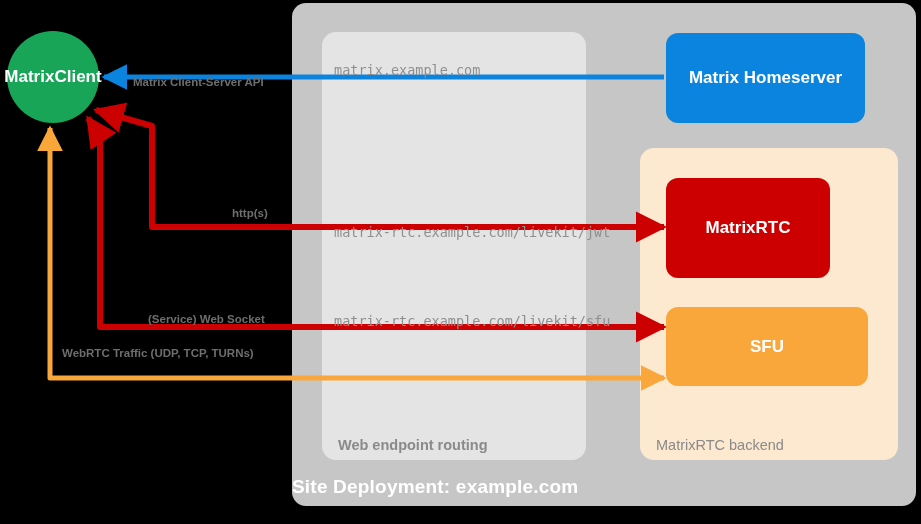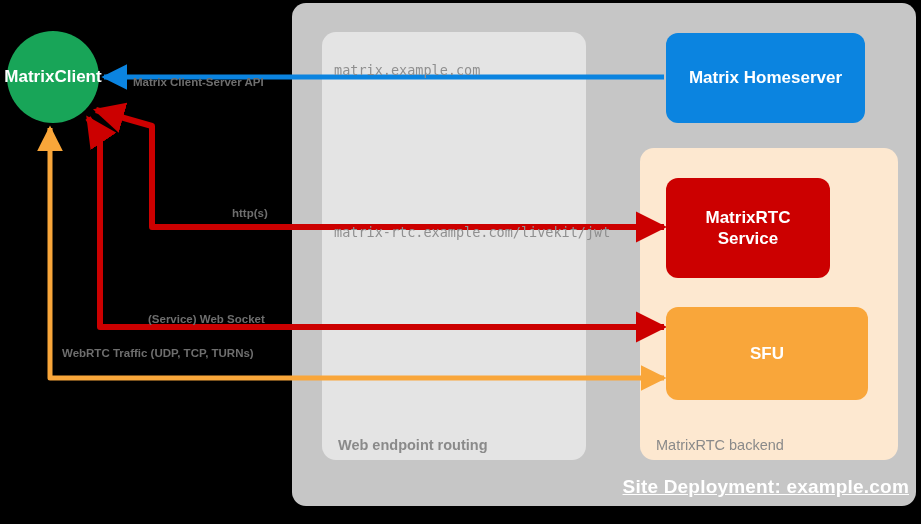--- a/index.html
+++ b/index.html
@@ -12,24 +12,22 @@
   }
   .abs{position:absolute;}
 
   
   #site-deployment{
     left:292px;top:3px;width:624px;height:503px;
     background:#c6c6c6;border-radius:14px;
   }
   #site-deployment-label{
     left:0;right:7px;bottom:8px;
-    text-align:right;
     color:#ffffff;font-weight:bold;font-size:19px;
     letter-spacing:.2px;
-    text-decoration:underline;
   }
   #web-endpoint-panel{
     left:322px;top:32px;width:264px;height:428px;
     background:#e4e4e4;border-radius:14px;
   }
   #web-endpoint-label{
     left:338px;top:437px;
     color:#8a8a8a;font-weight:bold;font-size:14.5px;
   }
   #rtc-backend-panel{
@@ -57,21 +55,21 @@
     color:#fff;font-weight:bold;font-size:17px;text-align:center;
   }
   #auth-service{
     left:666px;top:178px;width:164px;height:100px;
     background:#cc0000;border-radius:12px;
     display:flex;align-items:center;justify-content:center;
     color:#fff;font-weight:bold;font-size:17px;line-height:1.25;
     text-align:center;
   }
   #sfu{
-    left:666px;top:307px;width:202px;height:93px;
+    left:666px;top:307px;width:202px;height:79px;
     background:#f9a63a;border-radius:12px;
     display:flex;align-items:center;justify-content:center;
     color:#fff;font-weight:bold;font-size:17px;text-align:center;
   }
 
   
   #edges{left:0;top:0;width:921px;height:524px;pointer-events:none;}
 
   
   .proto-label{
@@ -126,36 +124,36 @@
     <path d="M 50 128 L 50 378 L 664 378" stroke="#f9a63a" stroke-width="5" fill="none" stroke-linejoin="round" marker-start="url(#ah-orange)" marker-end="url(#ah-orange)"></path>
   </svg>
 
   <div class="abs proto-label" id="lbl-csapi">Matrix Client-Server API</div>
   <div class="abs url-label" id="lbl-matrix-url">matrix.example.com</div>
 
   <div class="abs proto-label" id="lbl-https">http(s)</div>
   <div class="abs url-label" id="lbl-jwt-url">matrix-rtc.example.com/livekit/jwt</div>
 
   <div class="abs proto-label" id="lbl-ws">(Service) Web Socket</div>
+  <div class="abs url-label" id="lbl-sfu-url">matrix-rtc.example.com/livekit/sfu</div>
 
   <div class="abs proto-label" id="lbl-webrtc">WebRTC Traffic (UDP, TCP, TURNs)</div>
 
   <div class="abs" id="matrix-client">
     <span>Matrix</span>
     <span>Client</span>
   </div>
 
   <div class="abs" id="matrix-homeserver">
     <span>Matrix Homeserver</span>
   </div>
 
   <div class="abs" id="auth-service">
     <div>
       <div>MatrixRTC</div>
-      <div>Service</div>
     </div>
   </div>
 
   <div class="abs" id="sfu">
     <span>SFU</span>
   </div>
 
 </div>
 
 </body></html>

